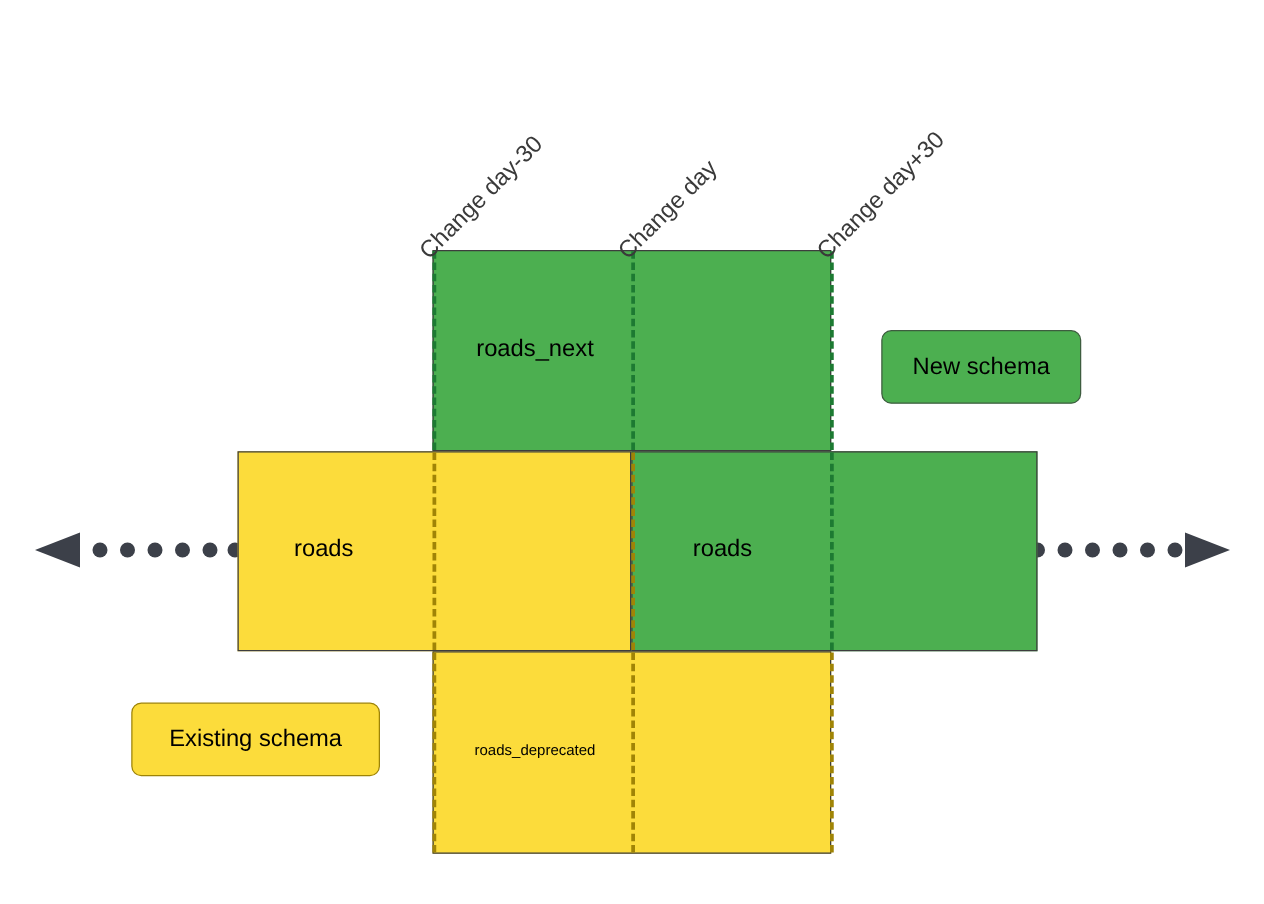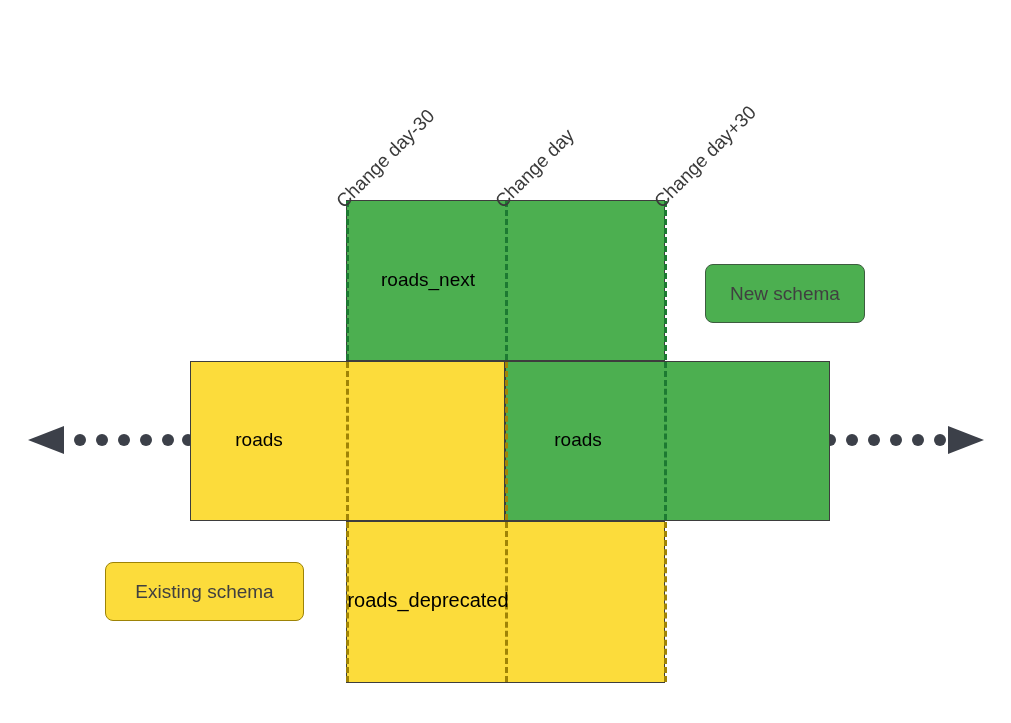--- a/index.html
+++ b/index.html
@@ -29,21 +29,21 @@
   .box-yellow { background: #fcdc3b; }
 
   .box-label {
     position: absolute;
     color: #000000;
     font-size: 19px;
     line-height: 1;
     white-space: nowrap;
     transform: translate(-50%, -50%);
   }
-  .box-label.small { font-size: 20px; }
+  .box-label.small { font-size: 12px; }
 
   .vline {
     position: absolute;
     width: 0;
     border-left-width: 3px;
     border-left-style: dashed;
     box-sizing: border-box;
   }
   .vline-green { border-left-color: #1d7a32; }
   .vline-yellow { border-left-color: #a08406; }
@@ -59,21 +59,21 @@
   }
 
   .legend {
     position: absolute;
     box-sizing: border-box;
     border-radius: 8px;
     display: flex;
     align-items: center;
     justify-content: center;
     font-size: 19px;
-    color: #404040;
+    color: #000000;
     white-space: nowrap;
   }
   .legend-new {
     background: #4caf50;
     border: 1px solid #3d5c3f;
   }
   .legend-existing {
     background: #fcdc3b;
     border: 1px solid #9d8307;
   }

